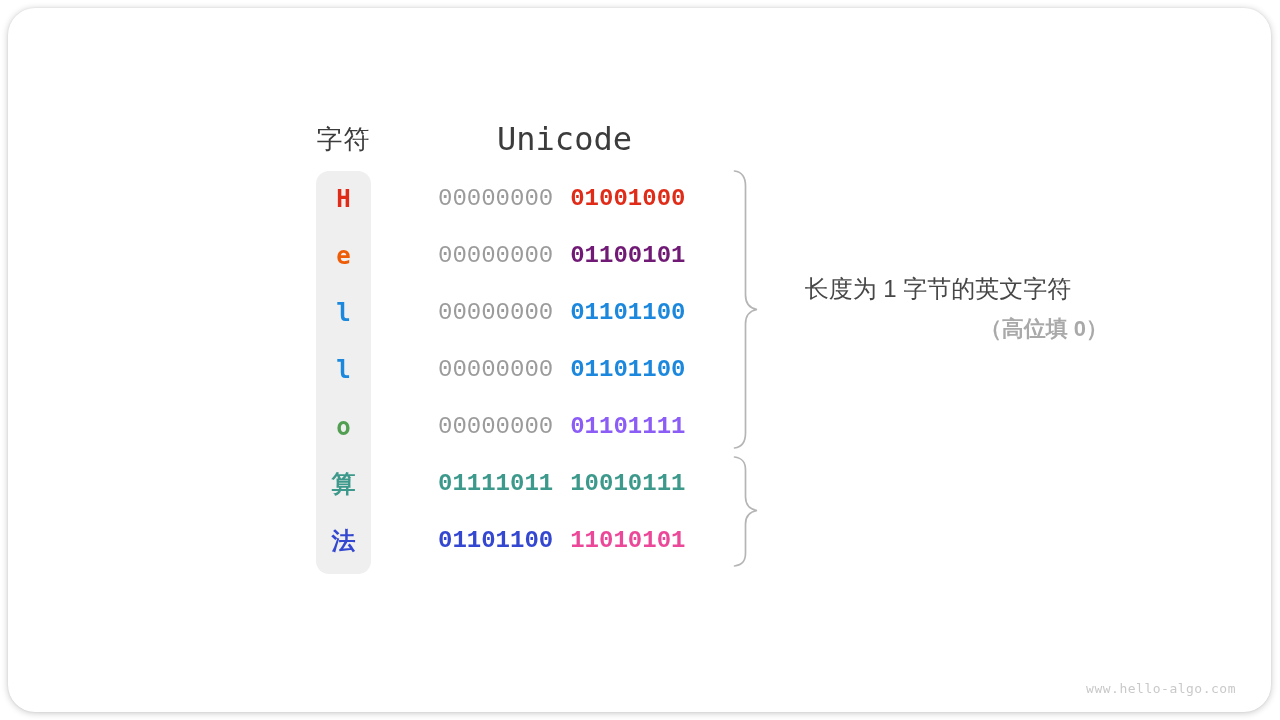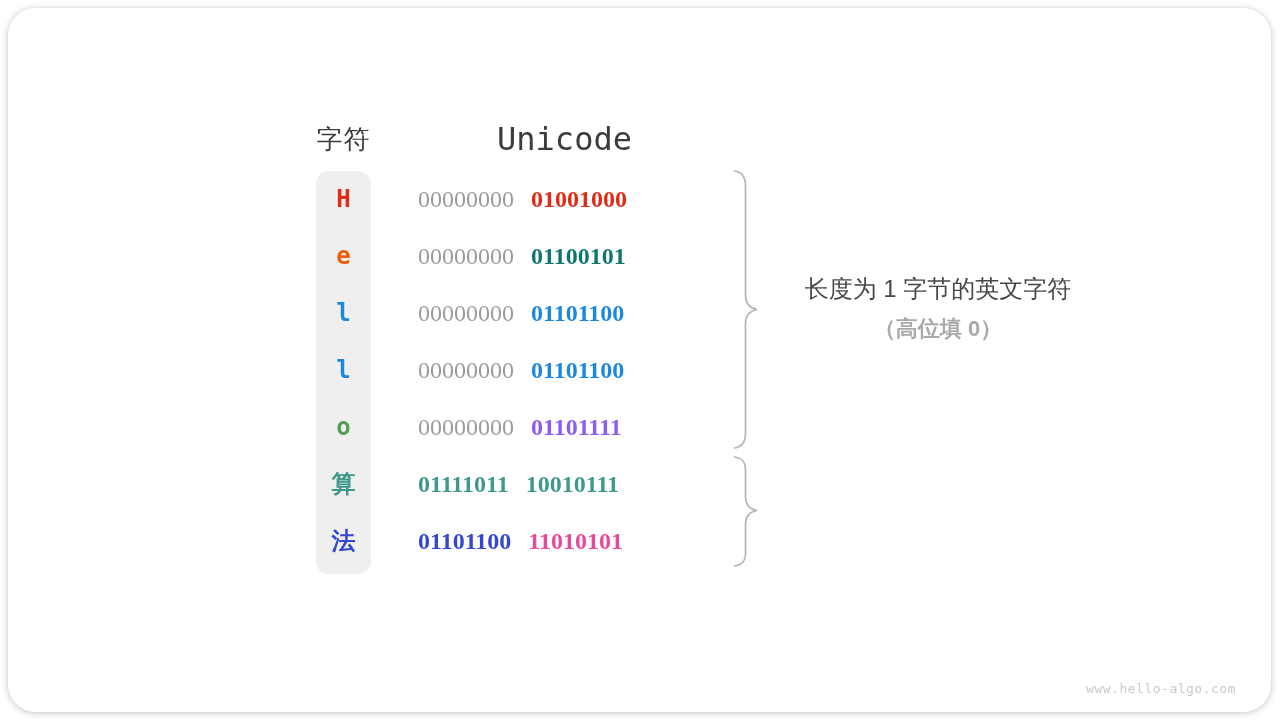--- a/index.html
+++ b/index.html
@@ -47,25 +47,25 @@
     left: 308px; width: 55px;
     height: 34px; line-height: 34px;
     text-align: center;
     font-family: "DejaVu Sans Mono", monospace;
     font-size: 24px;
     font-weight: bold;
   }
 
   .bin-row {
     position: absolute;
-    left: 410px;
+    left: 430px;
     height: 30px; line-height: 30px;
     display: flex;
     gap: 17px;
-    font-family: Liberation Serif, serif;
+    font-family: Liberation Mono, monospace;
     font-size: 24px;
     white-space: pre;
   }
   .byte { display: inline-block; }
   .b2, .emph { font-weight: bold; }
 
   .braces {
     position: absolute;
     left: 0; top: 0;
     width: 1280px; height: 720px;
@@ -77,20 +77,21 @@
     left: 760px; width: 340px;
     text-align: center;
     font-size: 24px;
     color: #474747;
     white-space: pre;
   }
   .ann-muted {
     font-size: 22px;
     font-weight: bold;
     color: #a9a9a9;
+    text-align: right;
   }
 
   .watermark {
     position: absolute;
     right: 35px; top: 673px;
     font-family: "DejaVu Sans Mono", monospace;
     font-size: 13px;
     color: #c9c9c9;
     letter-spacing: 0.5px;
     margin-left: 27px;
@@ -113,21 +114,21 @@
   <div class="char-cell" style="top: 402px; color: rgb(82, 158, 82);">o</div>
   <div class="char-cell" style="top: 459px; color: rgb(61, 153, 139);">算</div>
   <div class="char-cell" style="top: 516px; color: rgb(52, 71, 208);">法</div>
 
   <div class="bin-row" style="top:176px">
     <span class="byte b1" style="color: rgb(155, 155, 155);">00000000</span>
     <span class="byte b2" style="color: rgb(224, 43, 24);">01001000</span>
   </div>
   <div class="bin-row" style="top:233px">
     <span class="byte b1" style="color: rgb(155, 155, 155);">00000000</span>
-    <span class="byte b2" style="color: #0f766e;">01100101</span>
+    <span class="byte b2" style="color: #701a75;">01100101</span>
   </div>
   <div class="bin-row" style="top:290px">
     <span class="byte b1" style="color: rgb(155, 155, 155);">00000000</span>
     <span class="byte b2" style="color: rgb(27, 136, 221);">01101100</span>
   </div>
   <div class="bin-row" style="top:347px">
     <span class="byte b1" style="color: rgb(155, 155, 155);">00000000</span>
     <span class="byte b2" style="color: rgb(27, 136, 221);">01101100</span>
   </div>
   <div class="bin-row" style="top:404px">

